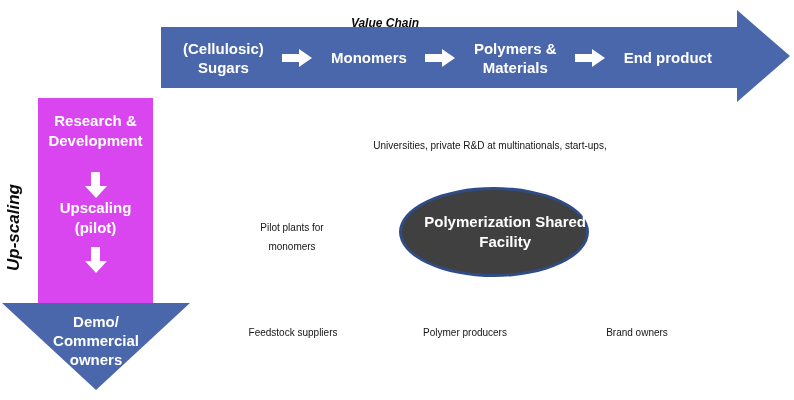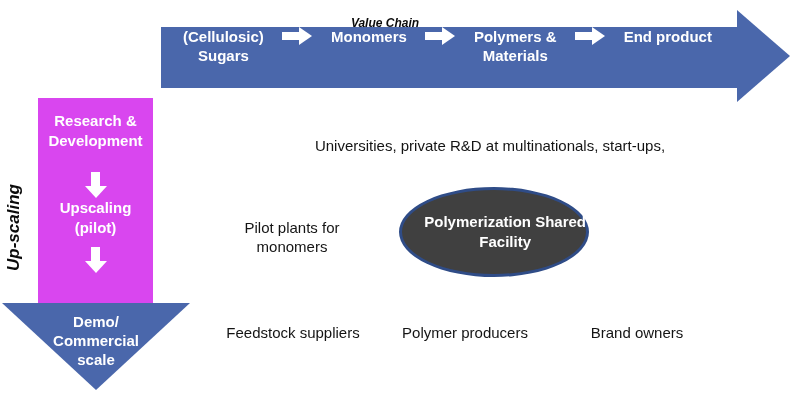--- a/index.html
+++ b/index.html
@@ -13,21 +13,21 @@
   .pre{white-space:pre-line;}
 
   
   .vc-title{
     position:absolute;left:300px;top:16px;width:170px;
     text-align:center;font-size:12px;font-weight:bold;font-style:italic;color:#0b0b0b;
   }
   .h-arrow-body{
     position:absolute;left:161px;top:27px;width:577px;height:61px;
     background:#4a67ab;
-    display:flex;align-items:flex-start;justify-content:space-between;
+    display:flex;align-items:center;justify-content:space-between;
     padding:0 26px 0 22px;box-sizing:border-box;
   }
   .h-arrow-head{
     position:absolute;left:737px;top:10px;width:0;height:0;
     border-left:53px solid #4a67ab;
     border-top:46px solid transparent;
     border-bottom:46px solid transparent;
   }
   .step-label{
     color:#fff;font-weight:bold;font-size:15px;line-height:19px;
@@ -77,21 +77,21 @@
   .v-arrow-body .block-arrow-down.a1{margin-top:21px;}
   .stage-1{margin-top:0;}
   .v-arrow-body .block-arrow-down.a2{margin-top:9px;}
   .stage-2{
     position:absolute;left:26px;top:312px;width:140px;
     line-height:19px;
   }
 
   
   .plain{
-    position:absolute;color:#141414;font-size:15px;line-height:19px;text-align:center;
+    position:absolute;color:#141414;font-size:10px;line-height:19px;text-align:center;
   }
   .universities{left:215px;top:136px;width:550px;}
   .pilot-left{left:212px;top:218px;width:160px;}
   .pilot-right{left:552px;top:218px;width:175px;}
   .feedstock{left:213px;top:323px;width:160px;}
   .producers{left:385px;top:323px;width:160px;}
   .brands{left:557px;top:323px;width:160px;}
 
   
   .ellipse{
@@ -145,21 +145,21 @@
     <div class="stage-label stage-1 pre">Upscaling
 (pilot)</div>
     <span class="block-arrow-down a2">
         <span class="bar"></span>
         <span class="tri"></span>
       </span>
   </div>
   <div class="v-arrow-head"></div>
   <div class="stage-label stage-2 pre">Demo/
 Commercial
-scale</div>
+owners</div>
 
   <div class="plain universities">Universities, private R&amp;D at multinationals, start-ups,</div>
 
   <div class="plain pilot-left pre">Pilot plants for
 monomers</div>
   <div class="ellipse">
     <div class="txt pre">Polymerization Shared
 Facility</div>
   </div>
 

